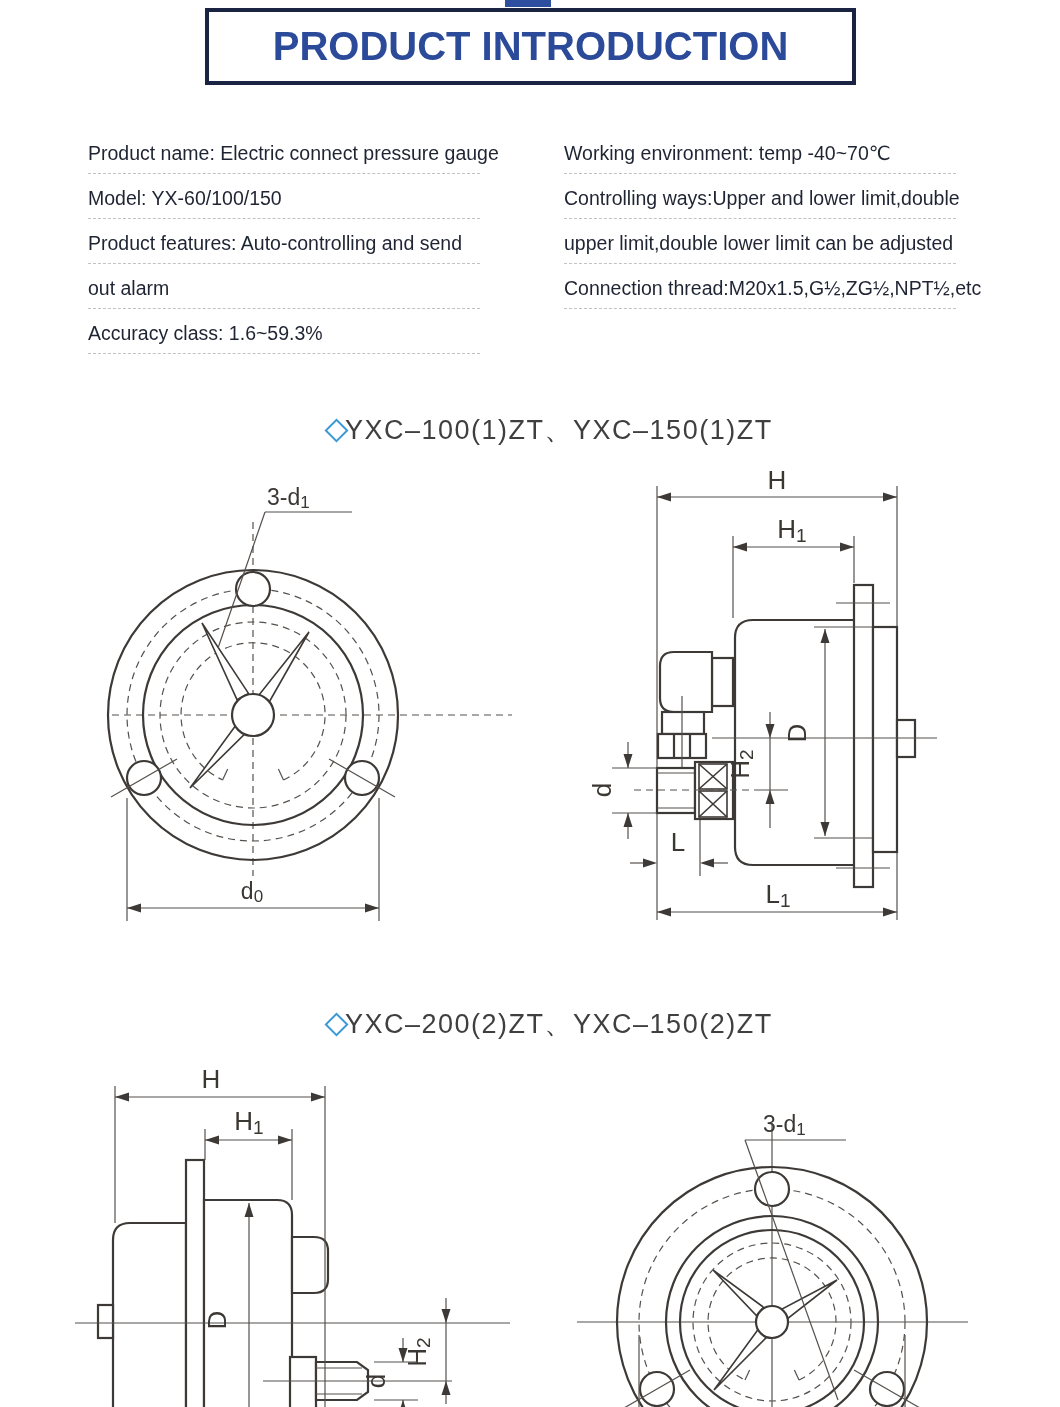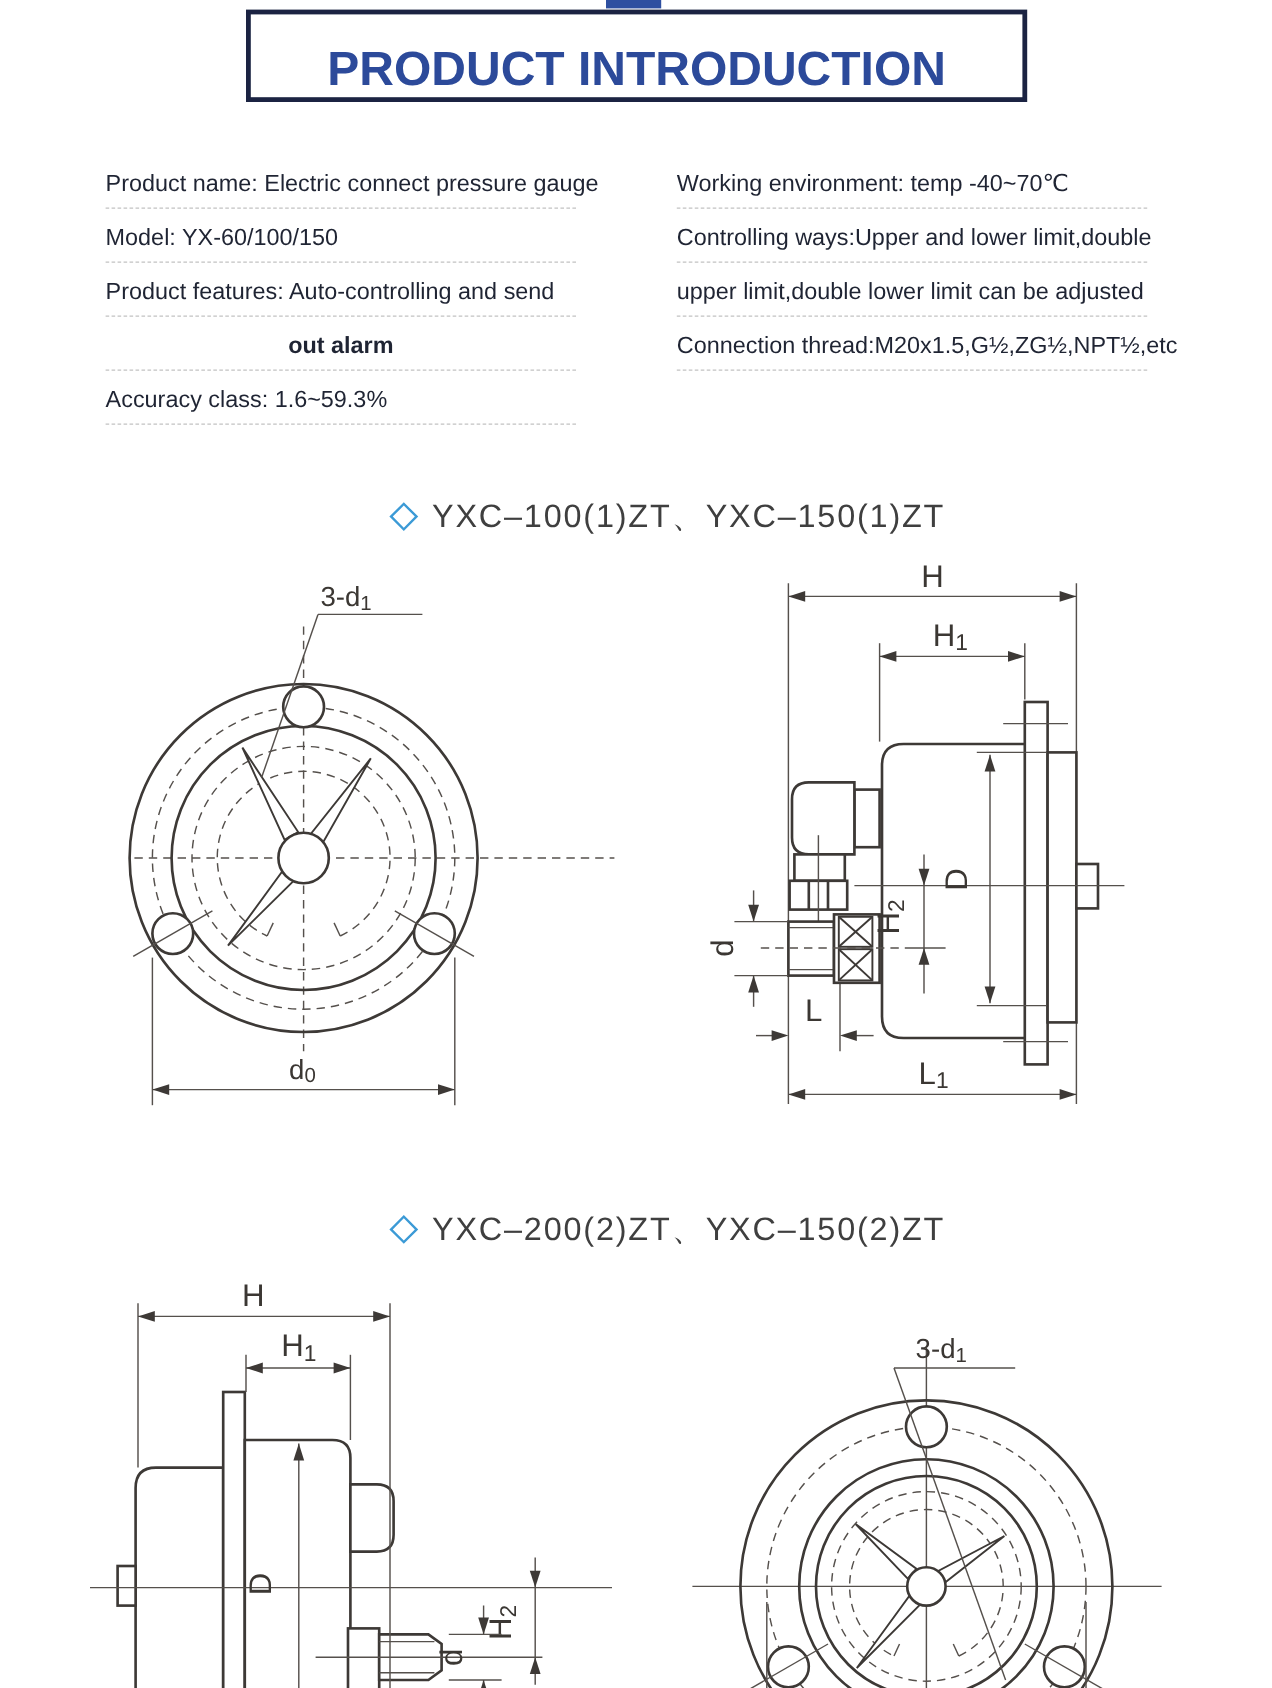--- a/index.html
+++ b/index.html
@@ -2,33 +2,33 @@
 <html><head>
 <meta charset="utf-8">
 <style>
   html,body{margin:0;padding:0;background:#ffffff;}
   .page{position:relative;width:1060px;height:1407px;background:#fff;overflow:hidden;
         font-family:"Liberation Sans","DejaVu Sans",sans-serif;}
 
   
   .tab{position:absolute;left:505px;top:0;width:46px;height:7px;background:#2e4fa0;}
   .banner{position:absolute;left:205px;top:8px;width:643px;height:69px;border:4px solid #1b2342;
-          display:flex;align-items:flex-end;justify-content:center;background:#fff;}
+          display:flex;align-items:center;justify-content:center;background:#fff;}
   .banner h1{margin:0;font-size:40px;font-weight:800;color:#2c4a9a;letter-spacing:0px;white-space:nowrap;}
 
   
   .col{position:absolute;top:140px;}
   .col-left{left:88px;width:392px;}
   .col-right{left:564px;width:392px;}
   .spec-row{height:33px;border-bottom:1.5px dashed #c2c2c2;margin-bottom:11px;
             font-size:19.5px;line-height:26px;color:#1f2433;white-space:nowrap;}
-  .spec-row.center{text-align:center;font-weight:bold;}
+  .spec-row.center{}
 
   
-  .sec-title{position:absolute;display:flex;align-items:center;gap:15px;}
+  .sec-title{position:absolute;display:flex;align-items:center;}
   #sec1{left:328px;top:412px;}
   #sec2{left:328px;top:1006px;}
   .diamond{width:13px;height:13px;border:2.5px solid #3b9ad6;transform:rotate(45deg);flex:0 0 auto;background:#fff;}
   .sec-title .t{font-size:27px;color:#3f3f3f;letter-spacing:1.5px;white-space:nowrap;}
 
   
   svg.drawings{position:absolute;left:0;top:0;}
   .ln2 {stroke:#3d3936;stroke-width:2.2;fill:none;}
   .ln2f{stroke:#3d3936;stroke-width:2.2;fill:#ffffff;}
   .ln15{stroke:#3d3936;stroke-width:1.6;fill:#ffffff;}

